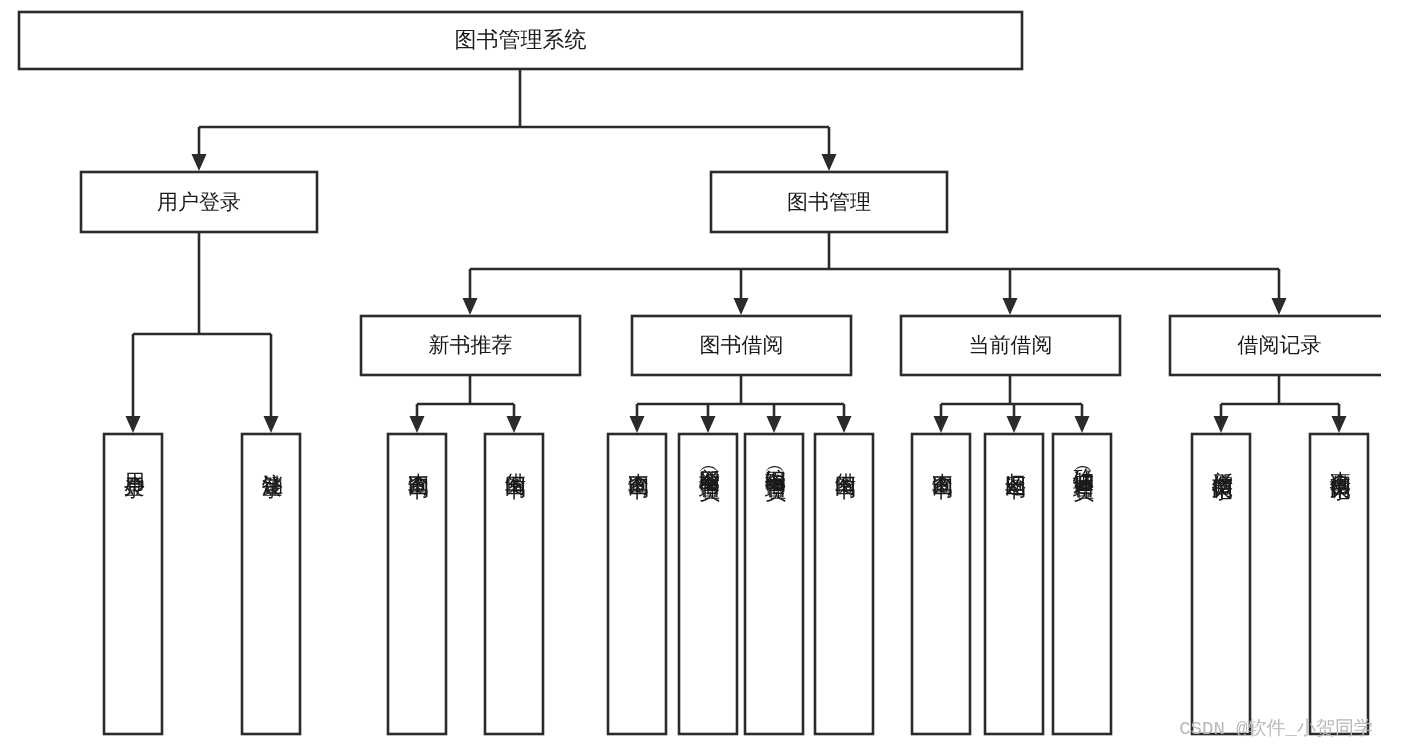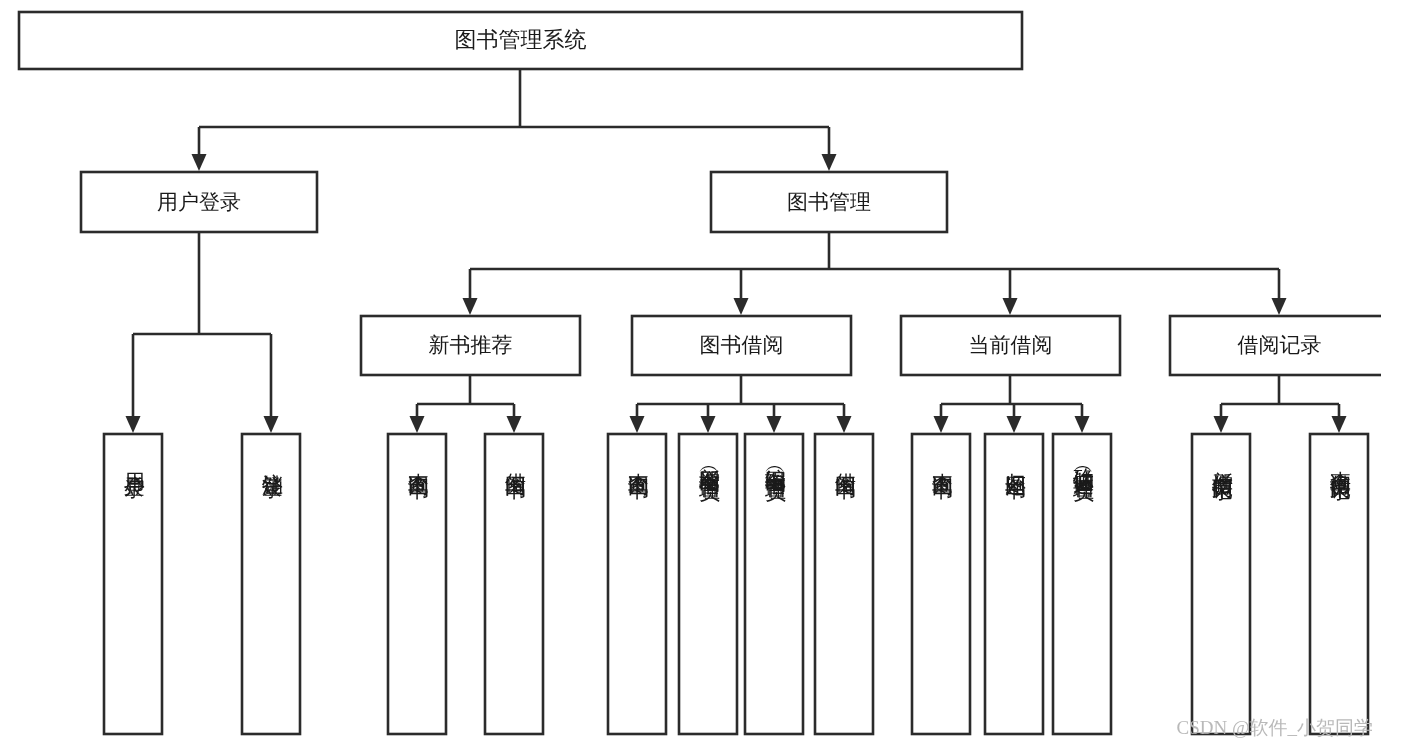--- a/index.html
+++ b/index.html
@@ -56,21 +56,21 @@
     stroke-linecap: butt;
   }
   .arrow-head {
     fill: #2b2b2b;
     stroke: none;
   }
   .watermark {
     position: absolute;
     right: 8px;
     bottom: 6px;
-    font-family: Liberation Serif, serif;
+    font-family: Liberation Mono, monospace;
     font-size: 19px;
     color: #b9b9b9;
     white-space: nowrap;
     user-select: none;
   }
 </style>
 </head>
 <body>
 
 <div id="diagram-root">

